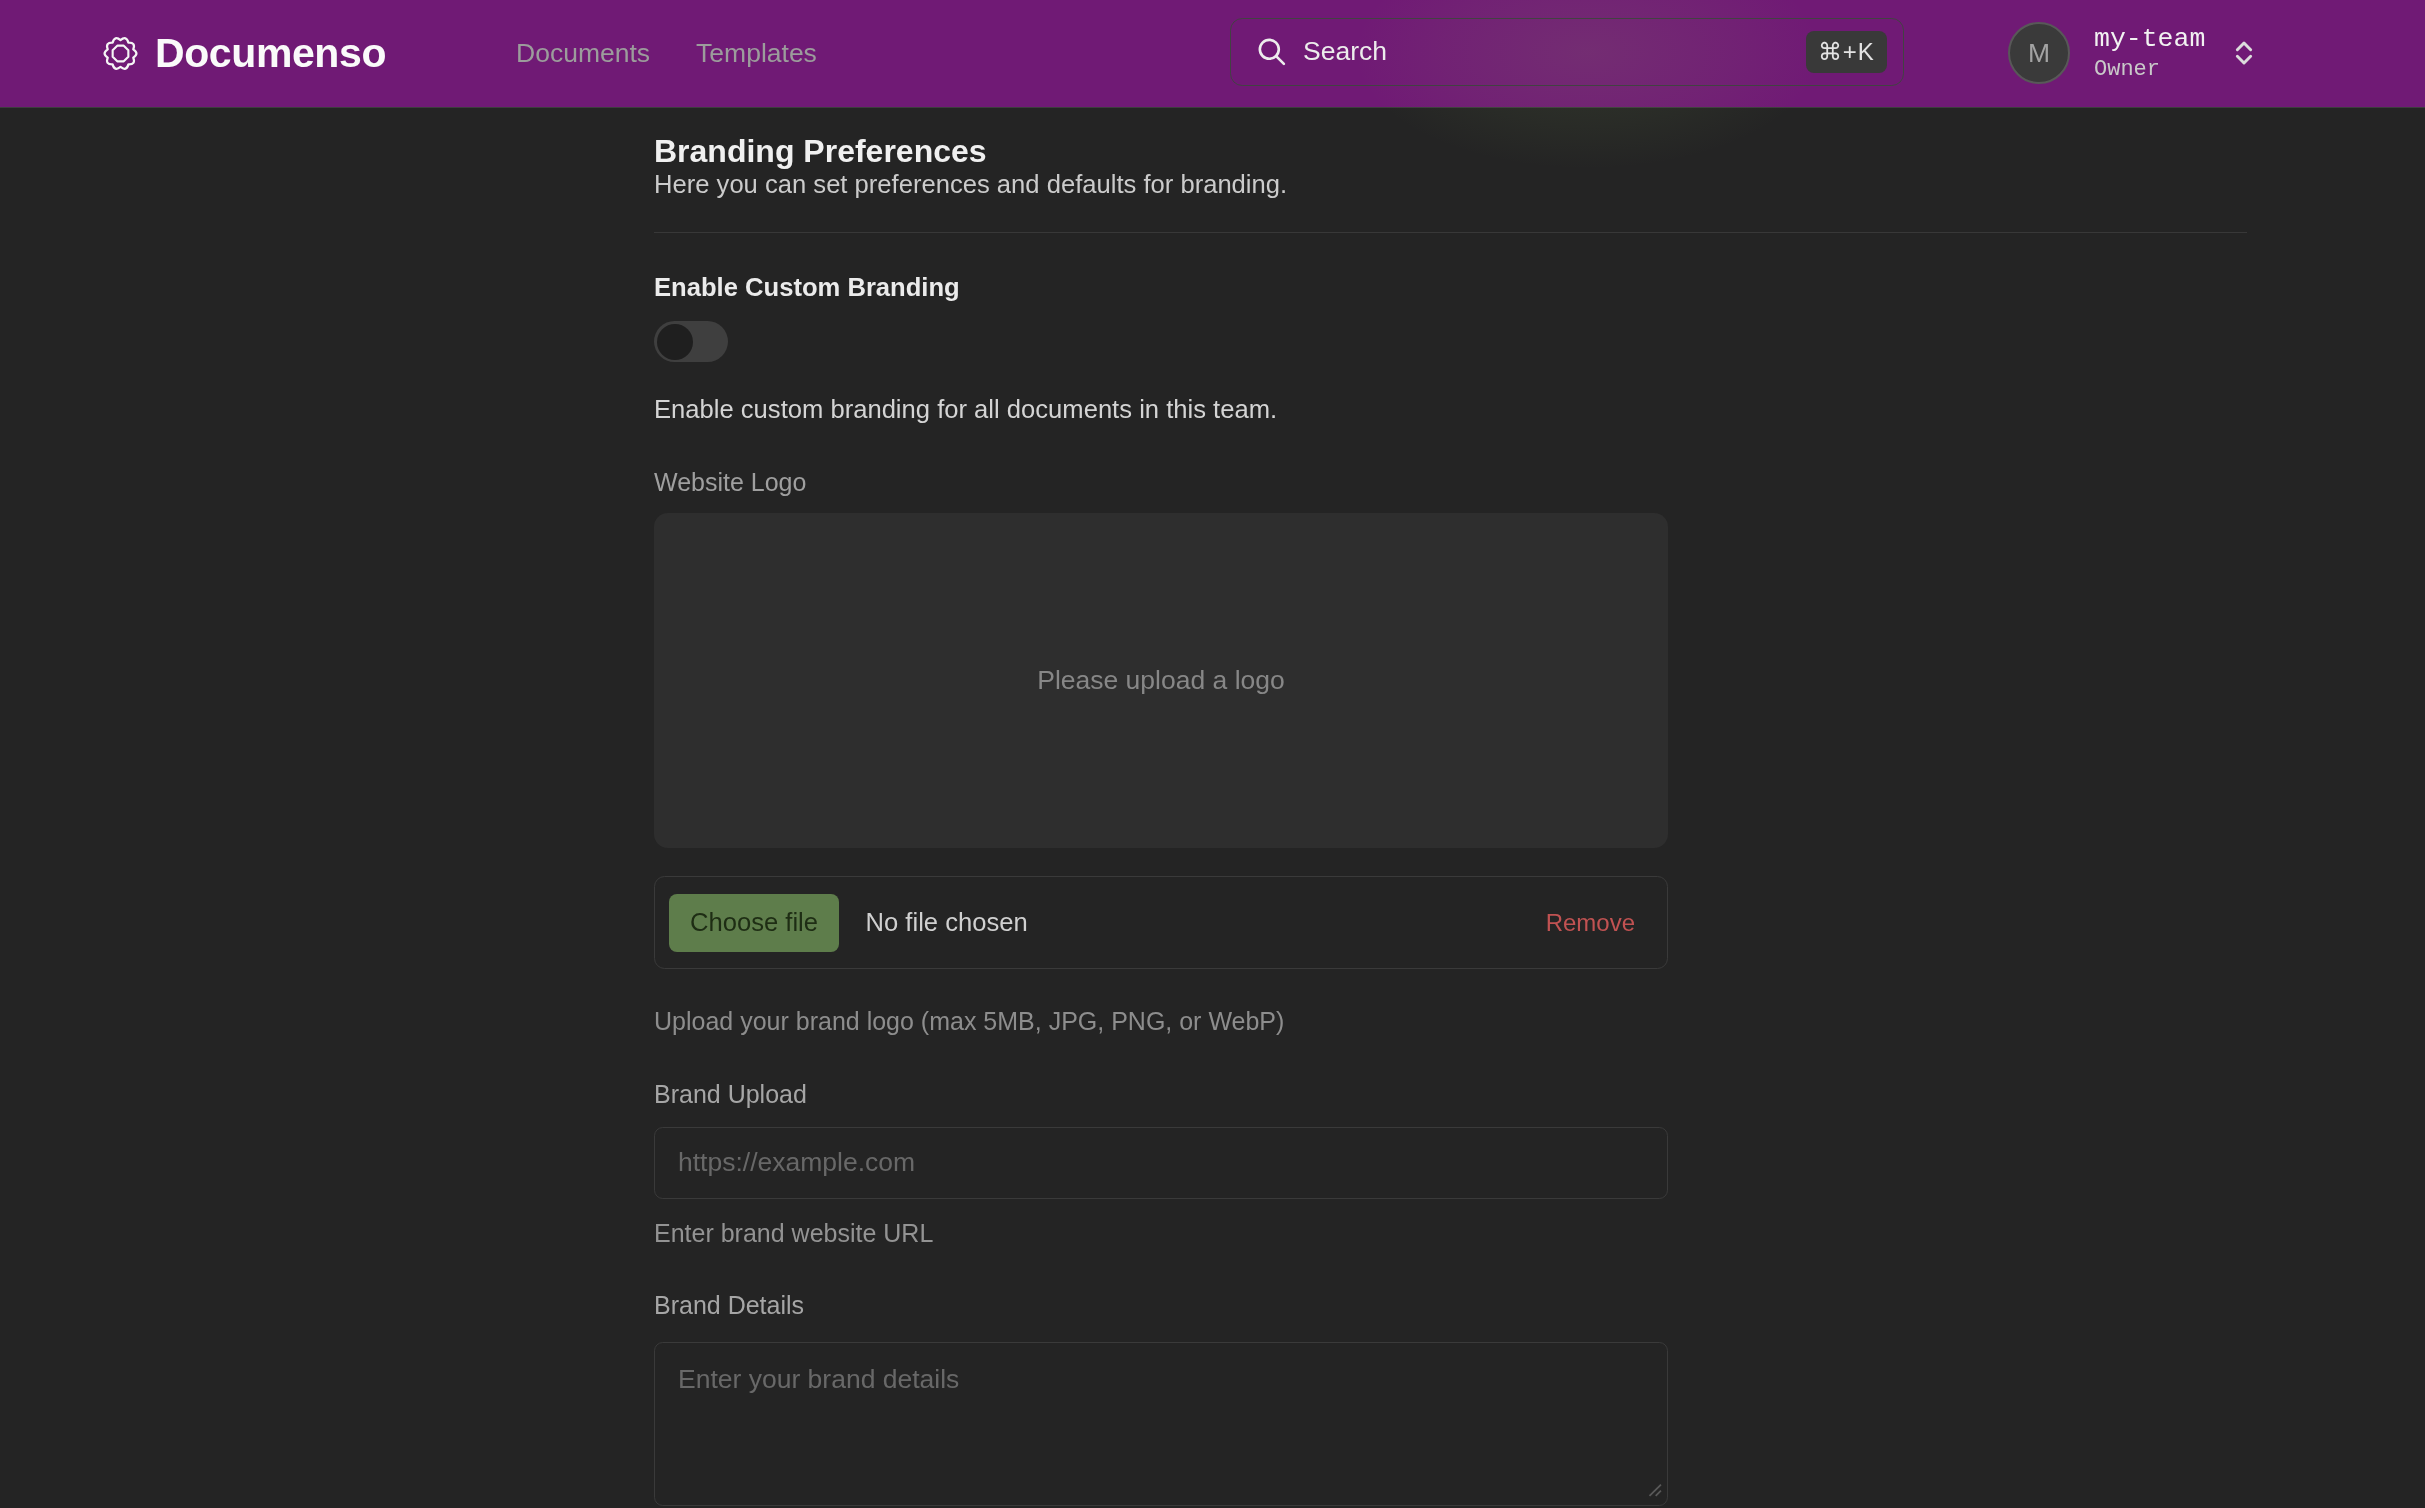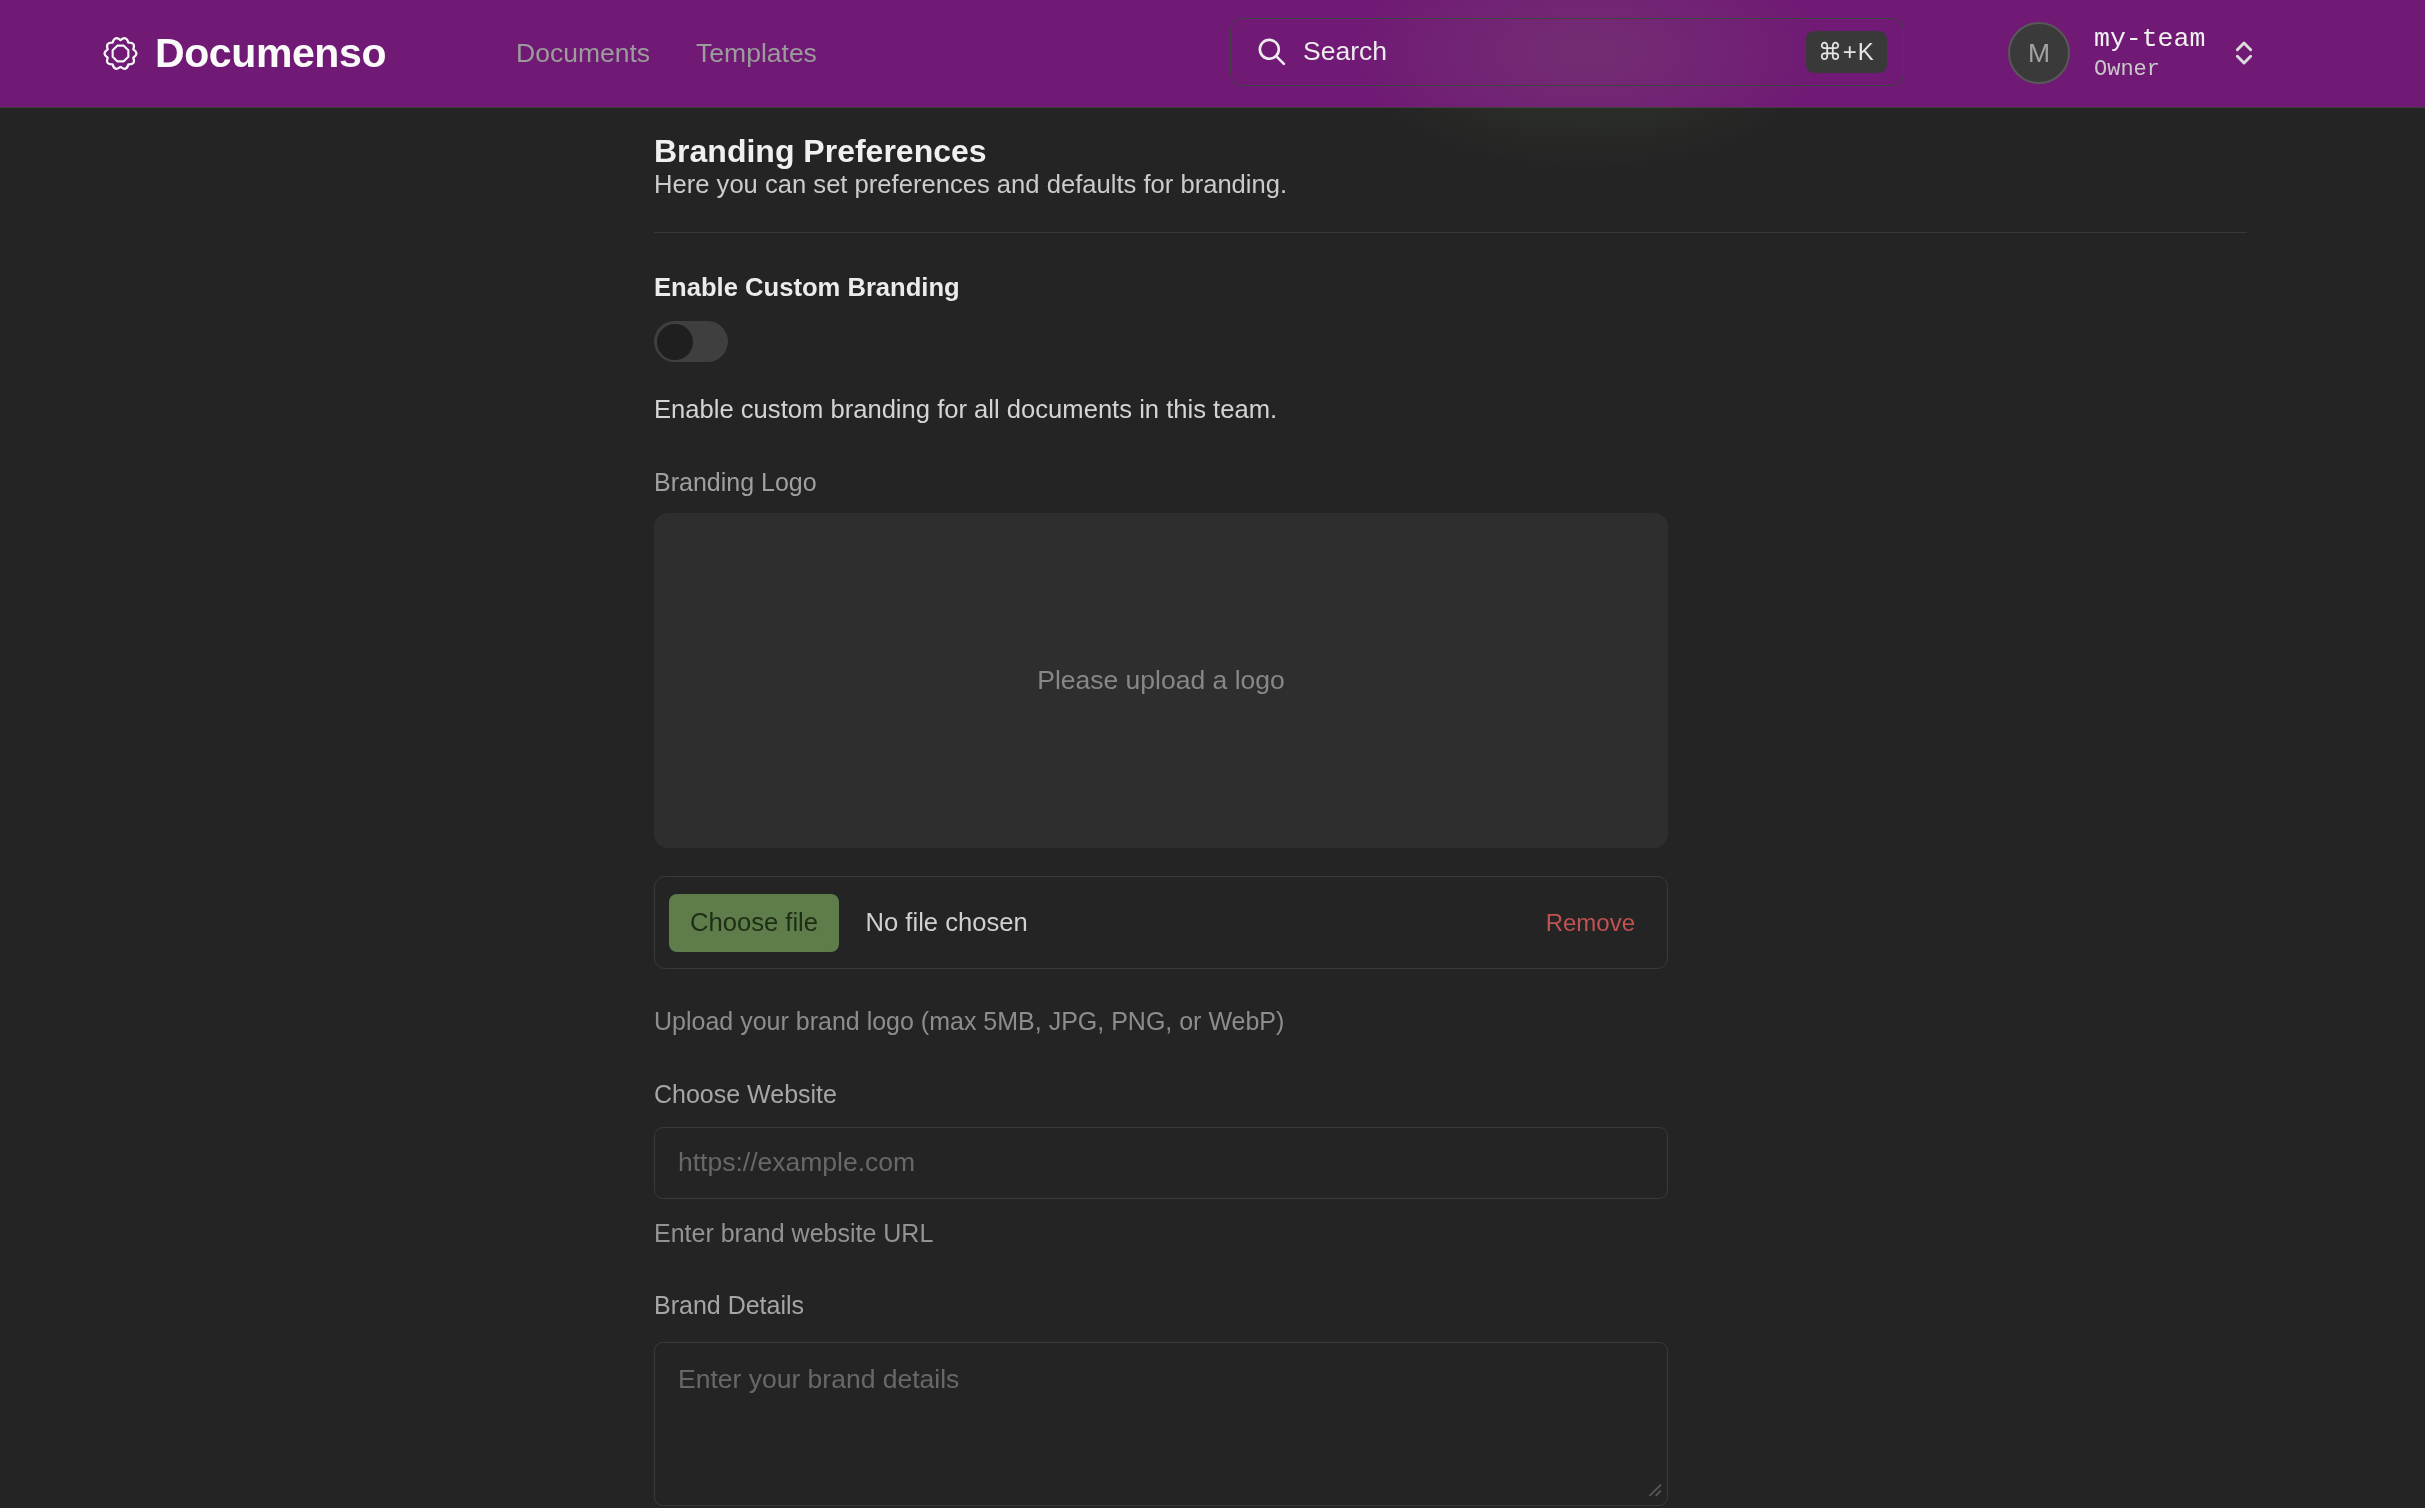--- a/index.html
+++ b/index.html
@@ -158,33 +158,33 @@
   <div class="header-divider"></div>
 
   <div class="form-col">
 
     <div class="enable-label">Enable Custom Branding</div>
     <button class="toggle" id="branding-toggle" aria-checked="false" role="switch">
       <span class="knob"></span>
     </button>
     <div class="enable-desc">Enable custom branding for all documents in this team.</div>
 
-    <div class="field-label mt-logo-label">Branding Logo</div>
+    <div class="field-label mt-logo-label">Website Logo</div>
     <div class="upload-box">
       <span class="upload-box-text">Please upload a logo</span>
     </div>
 
     <div class="file-row">
       <button class="choose-btn">Choose file</button>
       <span class="no-file">No file chosen</span>
       <button class="remove-btn">Remove</button>
     </div>
     <div class="upload-hint">Upload your brand logo (max 5MB, JPG, PNG, or WebP)</div>
 
-    <div class="field-label website-label">Choose Website</div>
+    <div class="field-label website-label">Brand Upload</div>
     <input class="text-input" type="text" placeholder="https://example.com" style="">
     <div class="input-hint">Enter brand website URL</div>
 
     <div class="field-label details-label">Brand Details</div>
     <div class="textarea-wrap">
       <textarea class="details-textarea" placeholder="Enter your brand details" style=""></textarea>
       <span class="resize-grip">
         <svg width="17.6" height="17.6" viewBox="0 0 20 20">
           <line x1="4" y1="17" x2="17" y2="4" stroke="#5a5a5a" stroke-width="2"></line>
           <line x1="11" y1="17" x2="17" y2="11" stroke="#5a5a5a" stroke-width="2"></line>

